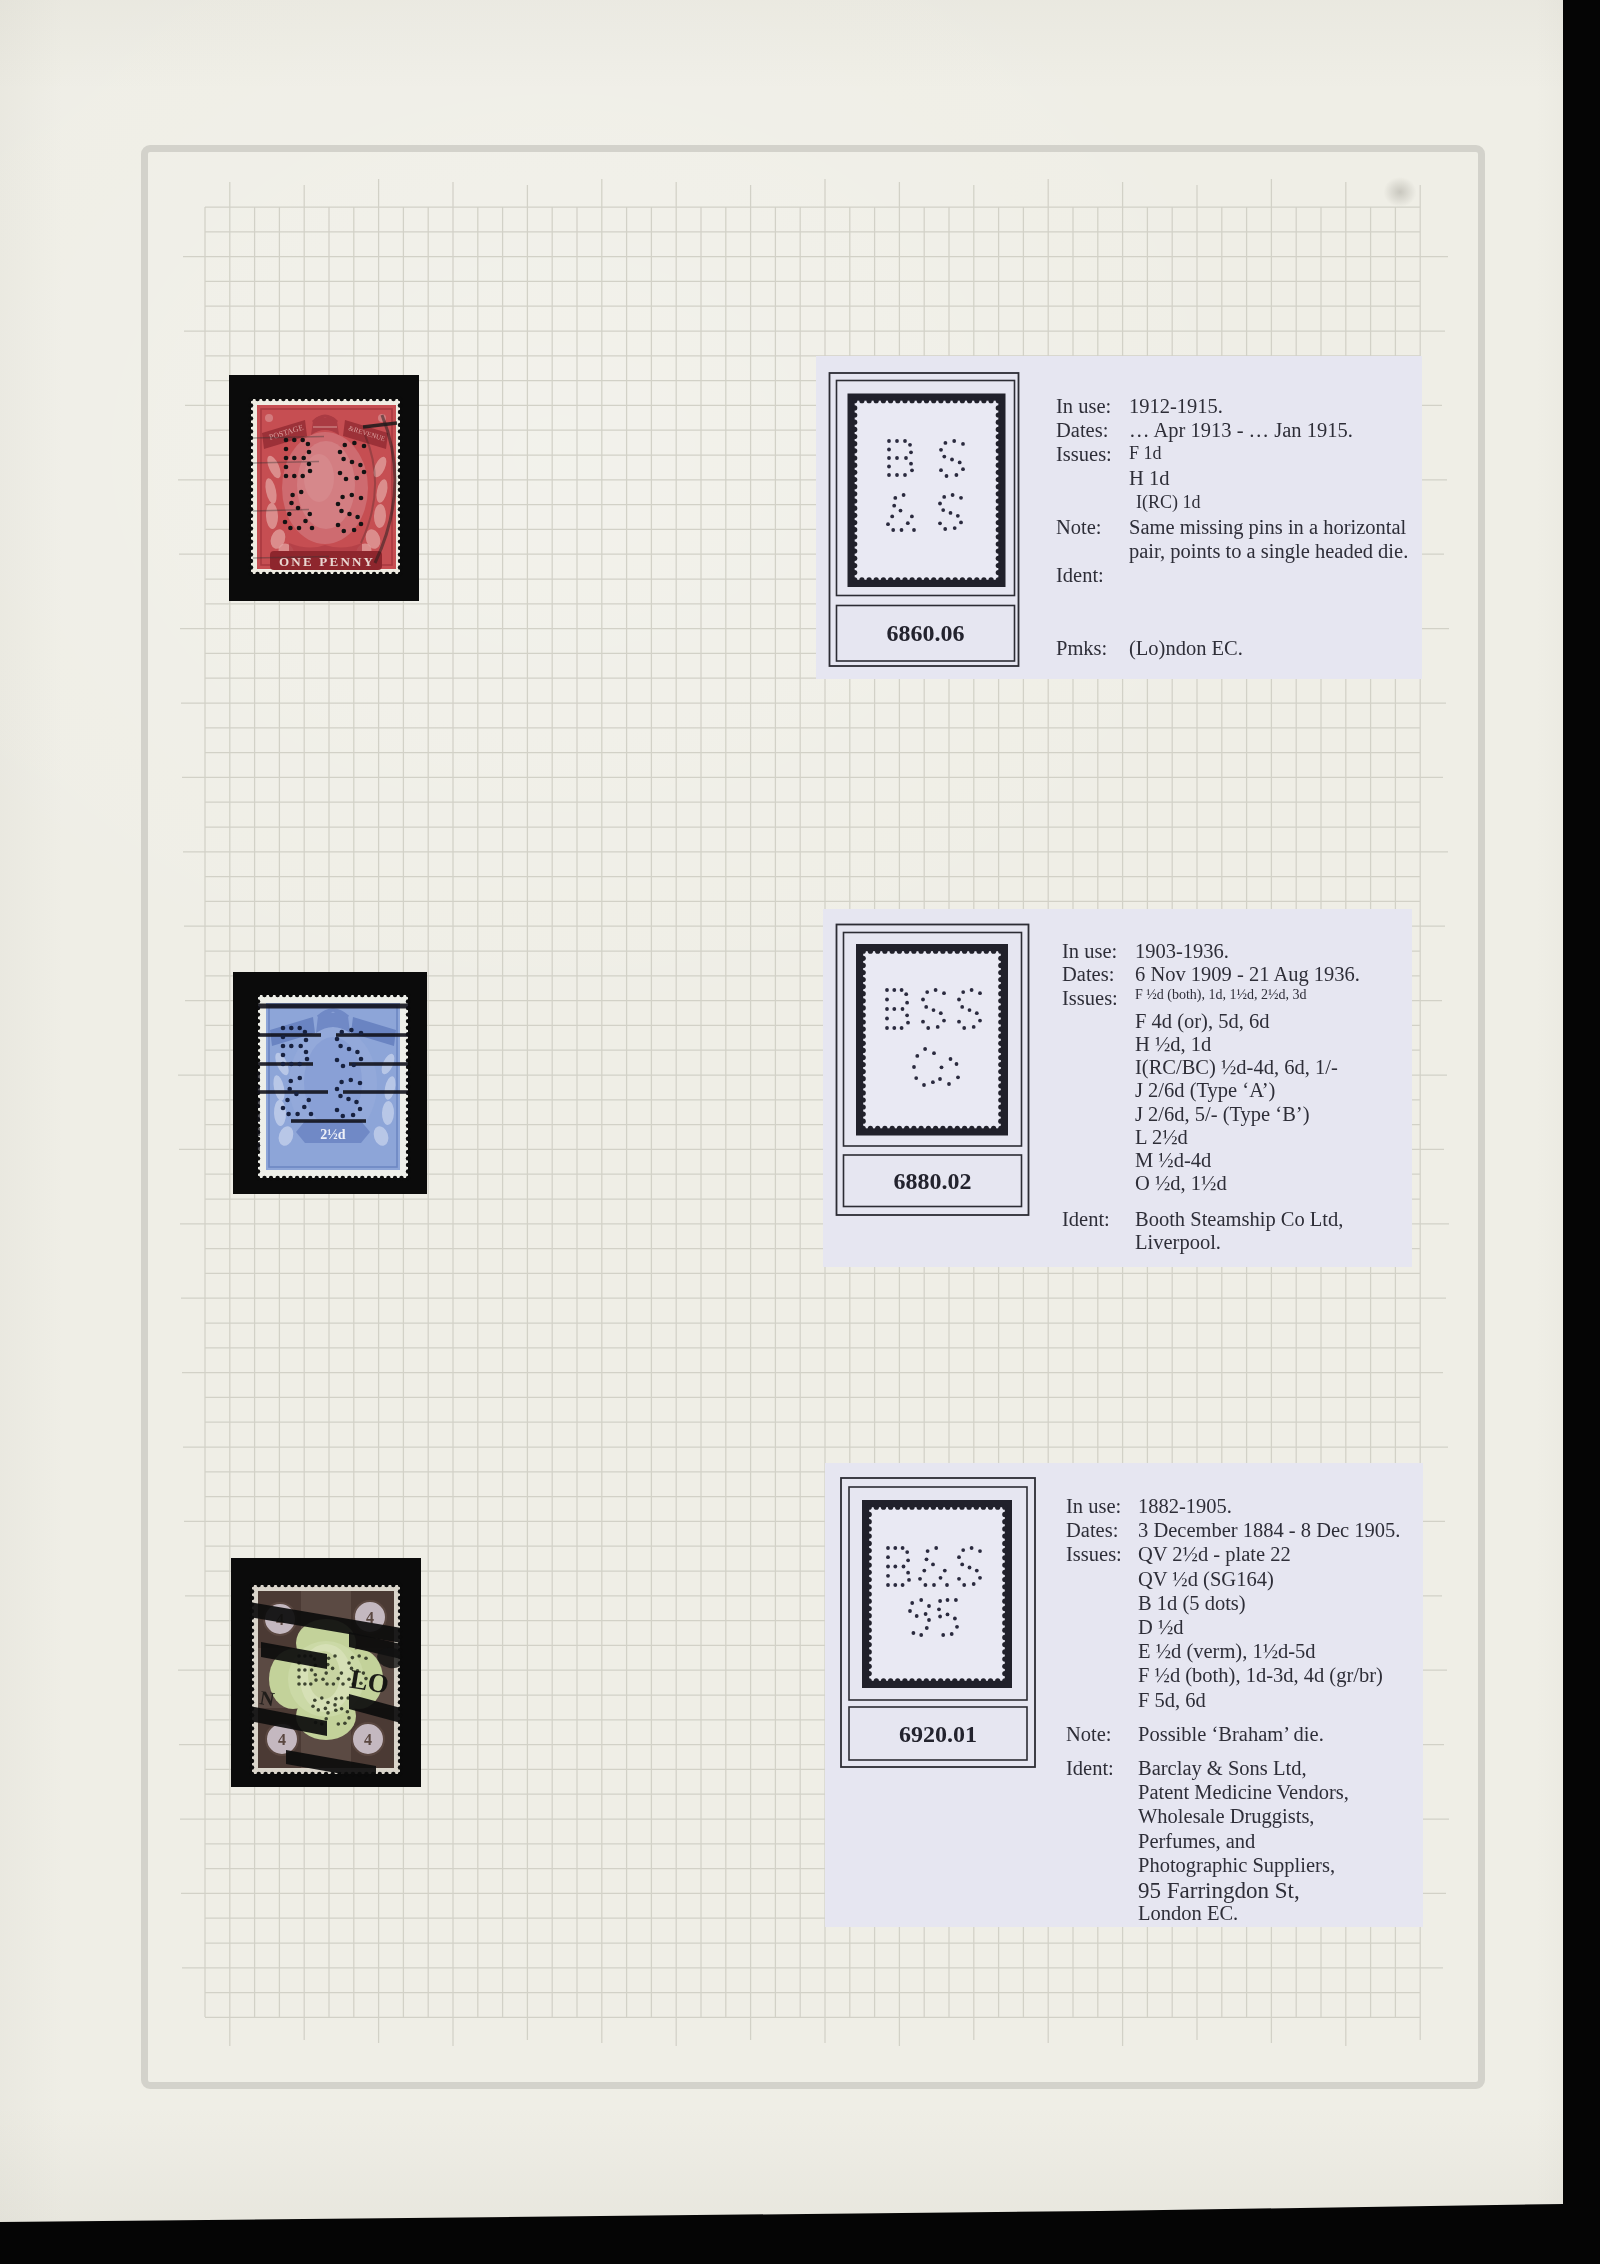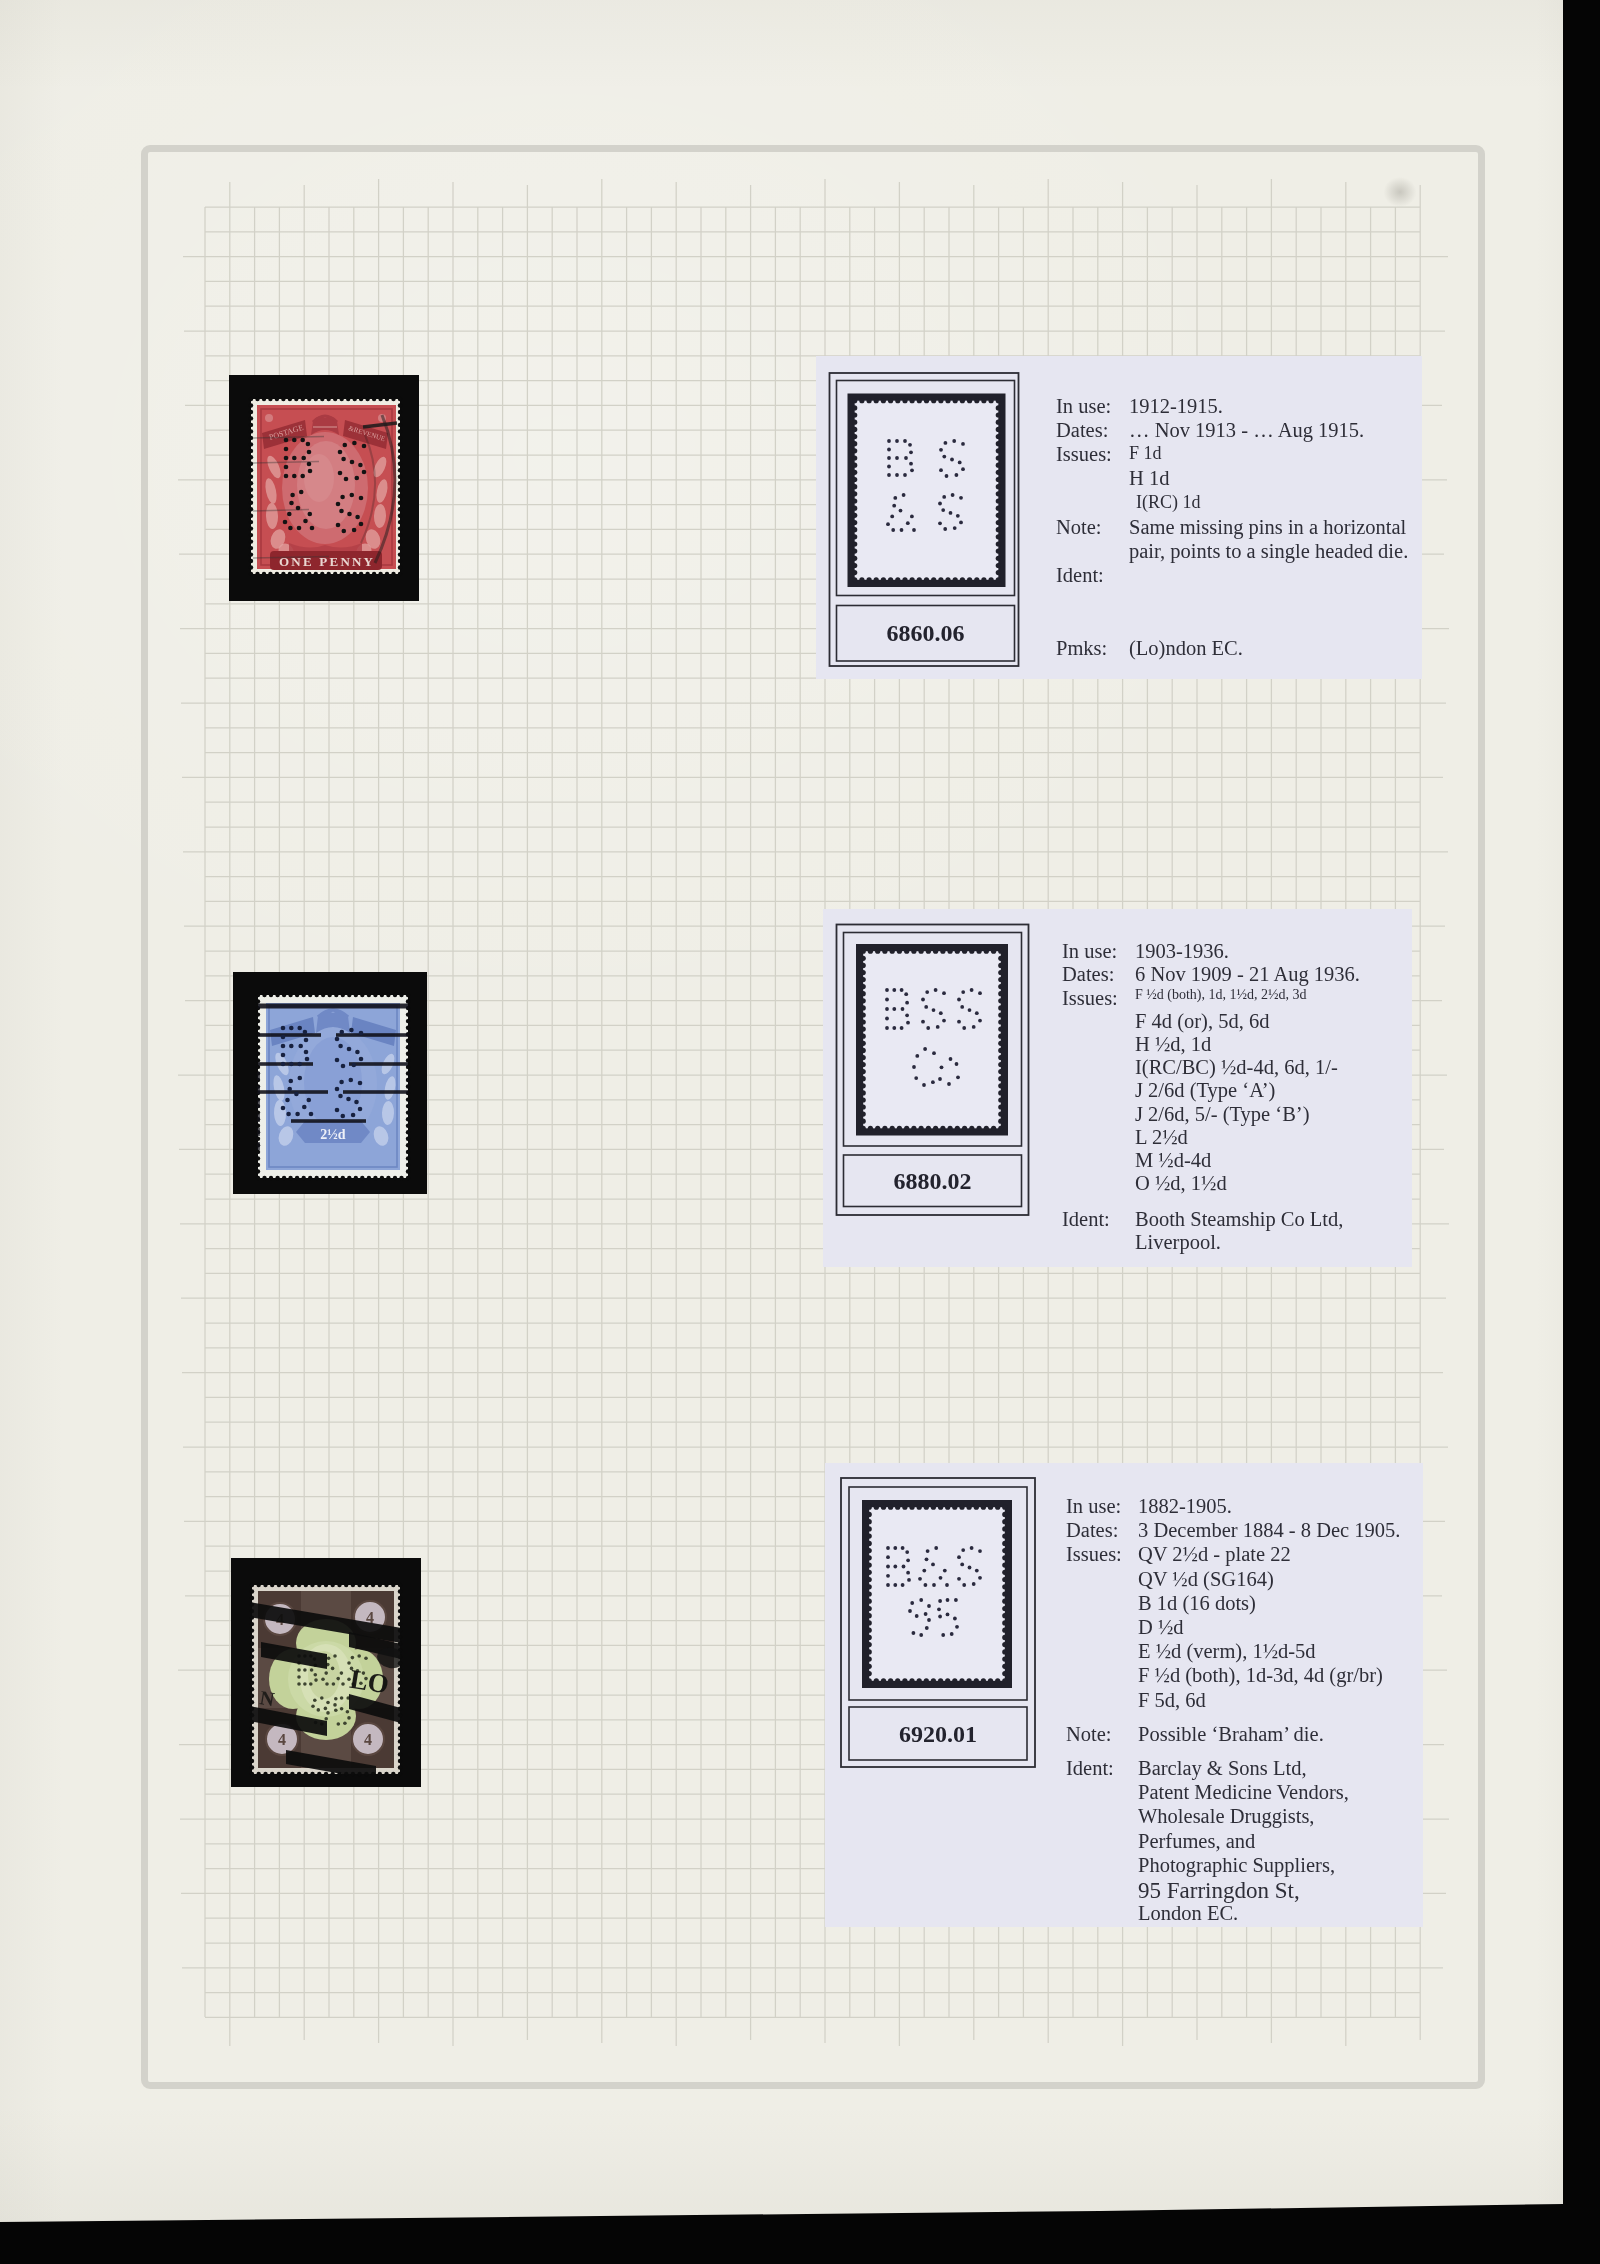--- a/index.html
+++ b/index.html
@@ -870,21 +870,21 @@
       <circle cx="145.0" cy="166.4" r="1.9" fill="#2a2a3e"></circle>
       <circle cx="138.7" cy="172.1" r="1.9" fill="#2a2a3e"></circle>
       <circle cx="129.2" cy="173.0" r="1.9" fill="#2a2a3e"></circle>
       <circle cx="124.0" cy="167.3" r="1.9" fill="#2a2a3e"></circle>
       <text x="109.5" y="285.25" text-anchor="middle" font-family="Liberation Serif" font-size="24" font-weight="bold" fill="#23232e">6860.06</text>
     </svg>
 <div class="abs" style="left:816px;top:356px;width:606px;height:323px">
       <div class="abs" style="left:240px;top:38.7px;font-size:20.5px;white-space:nowrap">In use:</div>
       <div class="abs" style="left:313px;top:38.7px;font-size:20.5px;white-space:nowrap">1912-1915.</div>
       <div class="abs" style="left:240px;top:62.9px;font-size:20.5px;white-space:nowrap">Dates:</div>
-      <div class="abs" style="left:313px;top:62.9px;font-size:20.5px;white-space:nowrap">… Nov 1913 - … Aug 1915.</div>
+      <div class="abs" style="left:313px;top:62.9px;font-size:20.5px;white-space:nowrap">… Apr 1913 - … Jan 1915.</div>
       <div class="abs" style="left:240px;top:87.1px;font-size:20.5px;white-space:nowrap">Issues:</div>
       <div class="abs" style="left:313px;top:87.1px;font-size:18px;white-space:nowrap">F 1d</div>
       <div class="abs" style="left:313px;top:111.3px;font-size:20.5px;white-space:nowrap">H 1d</div>
       <div class="abs" style="left:320px;top:135.5px;font-size:18px;white-space:nowrap">I(RC) 1d</div>
       <div class="abs" style="left:240px;top:159.7px;font-size:20.5px;white-space:nowrap">Note:</div>
       <div class="abs" style="left:313px;top:159.7px;font-size:20.5px;white-space:nowrap">Same missing pins in a horizontal</div>
       <div class="abs" style="left:313px;top:183.9px;font-size:20.5px;white-space:nowrap">pair, points to a single headed die.</div>
       <div class="abs" style="left:240px;top:208.1px;font-size:20.5px;white-space:nowrap">Ident:</div>
       <div class="abs" style="left:240px;top:281.4px;font-size:20.5px;white-space:nowrap">Pmks:</div>
       <div class="abs" style="left:313px;top:281.4px;font-size:20.5px;white-space:nowrap">(Lo)ndon EC.</div>
@@ -1210,21 +1210,21 @@
       <text x="113.0" y="278.5" text-anchor="middle" font-family="Liberation Serif" font-size="24" font-weight="bold" fill="#23232e">6920.01</text>
     </svg>
 <div class="abs" style="left:825px;top:1463px;width:598px;height:464px">
       <div class="abs" style="left:241px;top:32.0px;font-size:20.5px;white-space:nowrap">In use:</div>
       <div class="abs" style="left:313px;top:32.0px;font-size:20.5px;white-space:nowrap">1882-1905.</div>
       <div class="abs" style="left:241px;top:56.2px;font-size:20.5px;white-space:nowrap">Dates:</div>
       <div class="abs" style="left:313px;top:56.2px;font-size:20.5px;white-space:nowrap">3 December 1884 - 8 Dec 1905.</div>
       <div class="abs" style="left:241px;top:80.4px;font-size:20.5px;white-space:nowrap">Issues:</div>
       <div class="abs" style="left:313px;top:80.4px;font-size:20.5px;white-space:nowrap">QV 2½d - plate 22</div>
       <div class="abs" style="left:313px;top:104.6px;font-size:20.5px;white-space:nowrap">QV ½d (SG164)</div>
-      <div class="abs" style="left:313px;top:128.8px;font-size:20.5px;white-space:nowrap">B 1d (16 dots)</div>
+      <div class="abs" style="left:313px;top:128.8px;font-size:20.5px;white-space:nowrap">B 1d (5 dots)</div>
       <div class="abs" style="left:313px;top:153.0px;font-size:20.5px;white-space:nowrap">D ½d</div>
       <div class="abs" style="left:313px;top:177.2px;font-size:20.5px;white-space:nowrap">E ½d (verm), 1½d-5d</div>
       <div class="abs" style="left:313px;top:201.4px;font-size:20.5px;white-space:nowrap">F ½d (both), 1d-3d, 4d (gr/br)</div>
       <div class="abs" style="left:313px;top:225.6px;font-size:20.5px;white-space:nowrap">F 5d, 6d</div>
       <div class="abs" style="left:241px;top:260.0px;font-size:20.5px;white-space:nowrap">Note:</div>
       <div class="abs" style="left:313px;top:260.0px;font-size:20.5px;white-space:nowrap">Possible ‘Braham’ die.</div>
       <div class="abs" style="left:241px;top:294.0px;font-size:20.5px;white-space:nowrap">Ident:</div>
       <div class="abs" style="left:313px;top:294.0px;font-size:20.5px;white-space:nowrap">Barclay &amp; Sons Ltd,</div>
       <div class="abs" style="left:313px;top:318.2px;font-size:20.5px;white-space:nowrap">Patent Medicine Vendors,</div>
       <div class="abs" style="left:313px;top:342.4px;font-size:20.5px;white-space:nowrap">Wholesale Druggists,</div>

